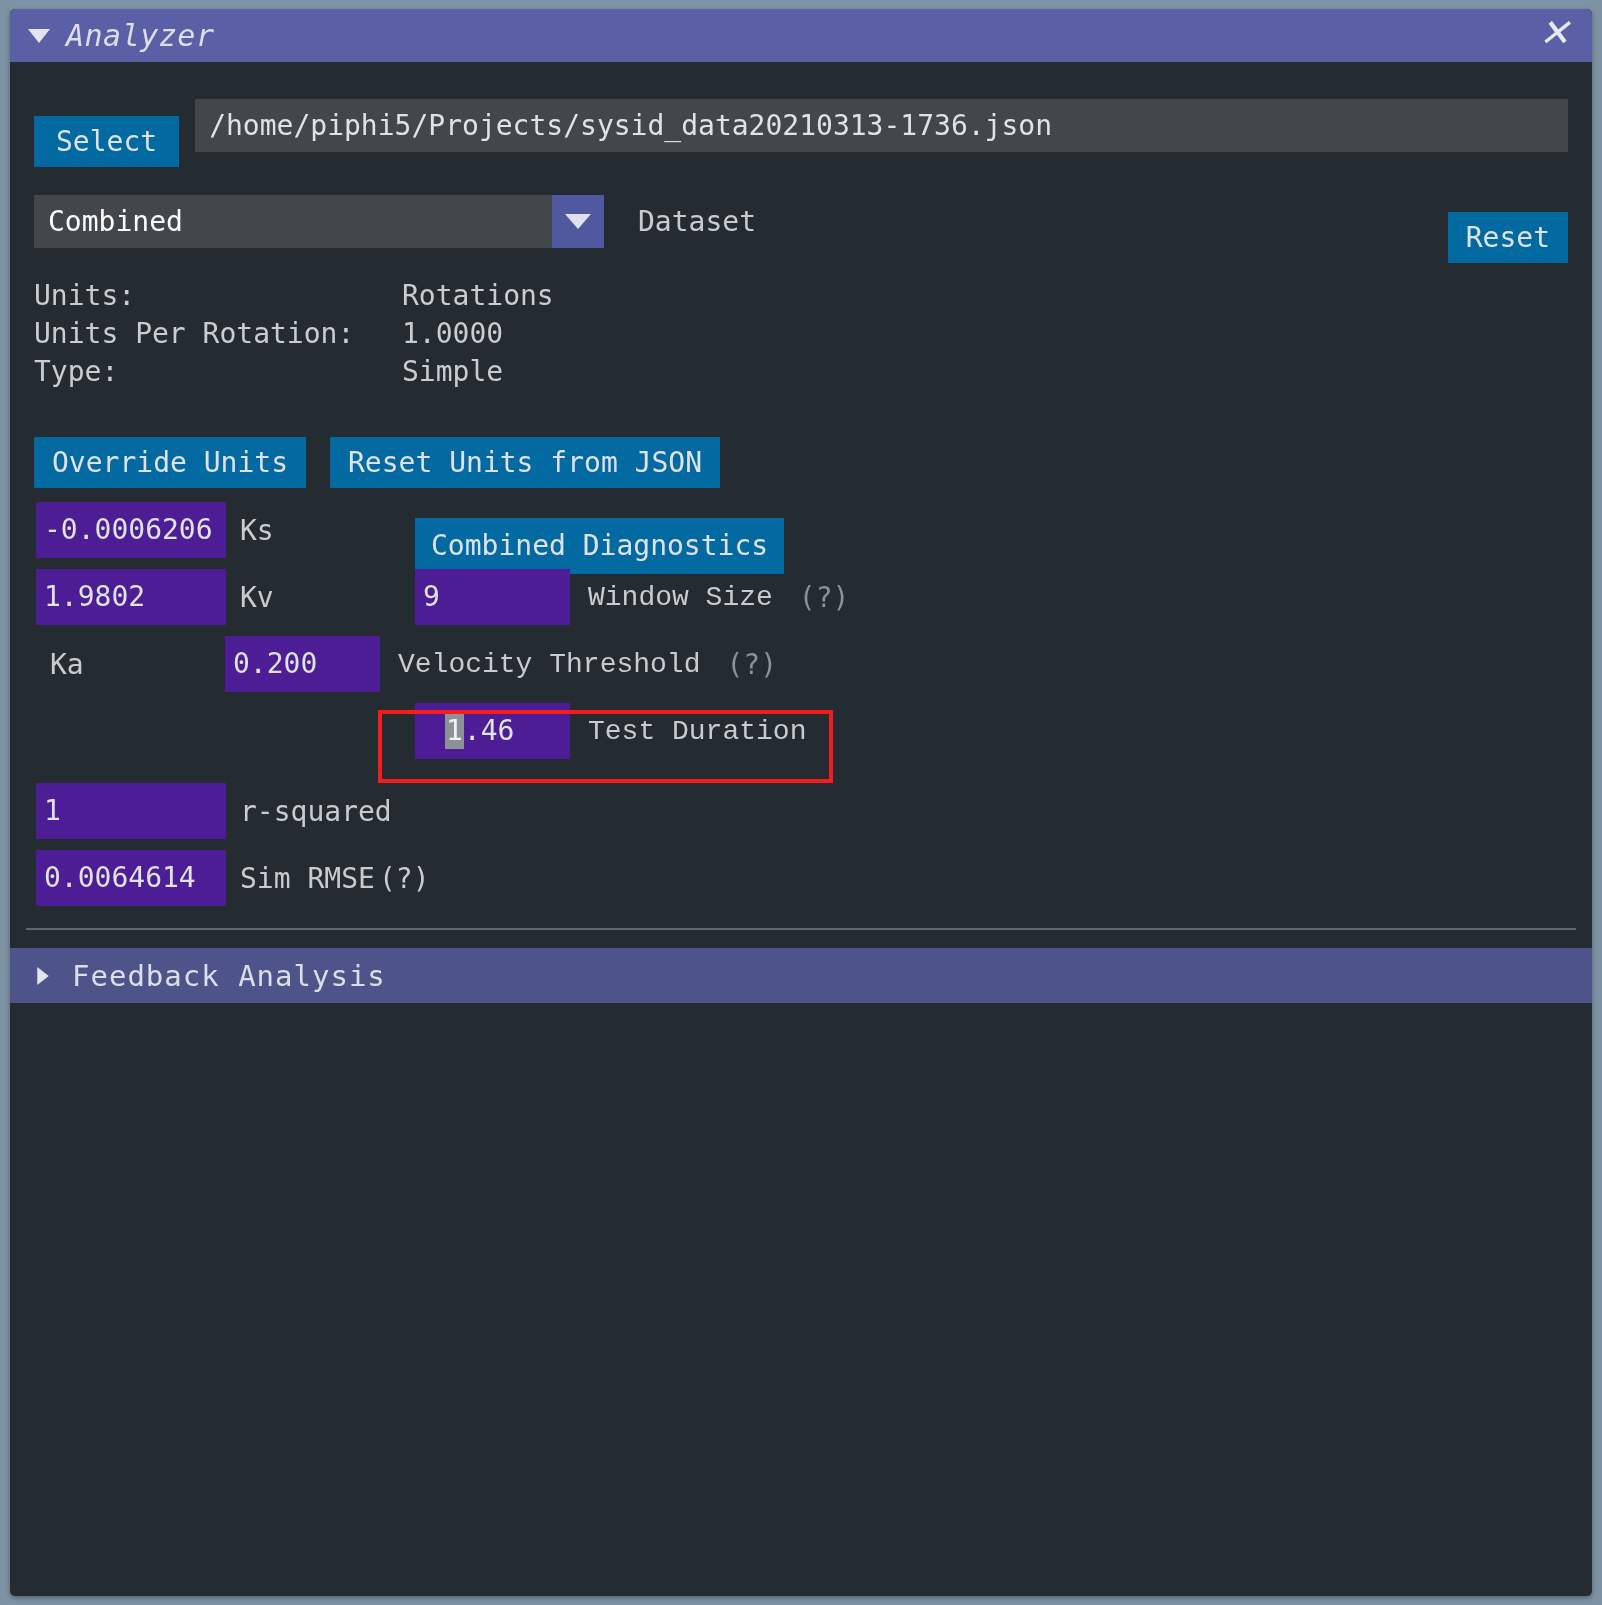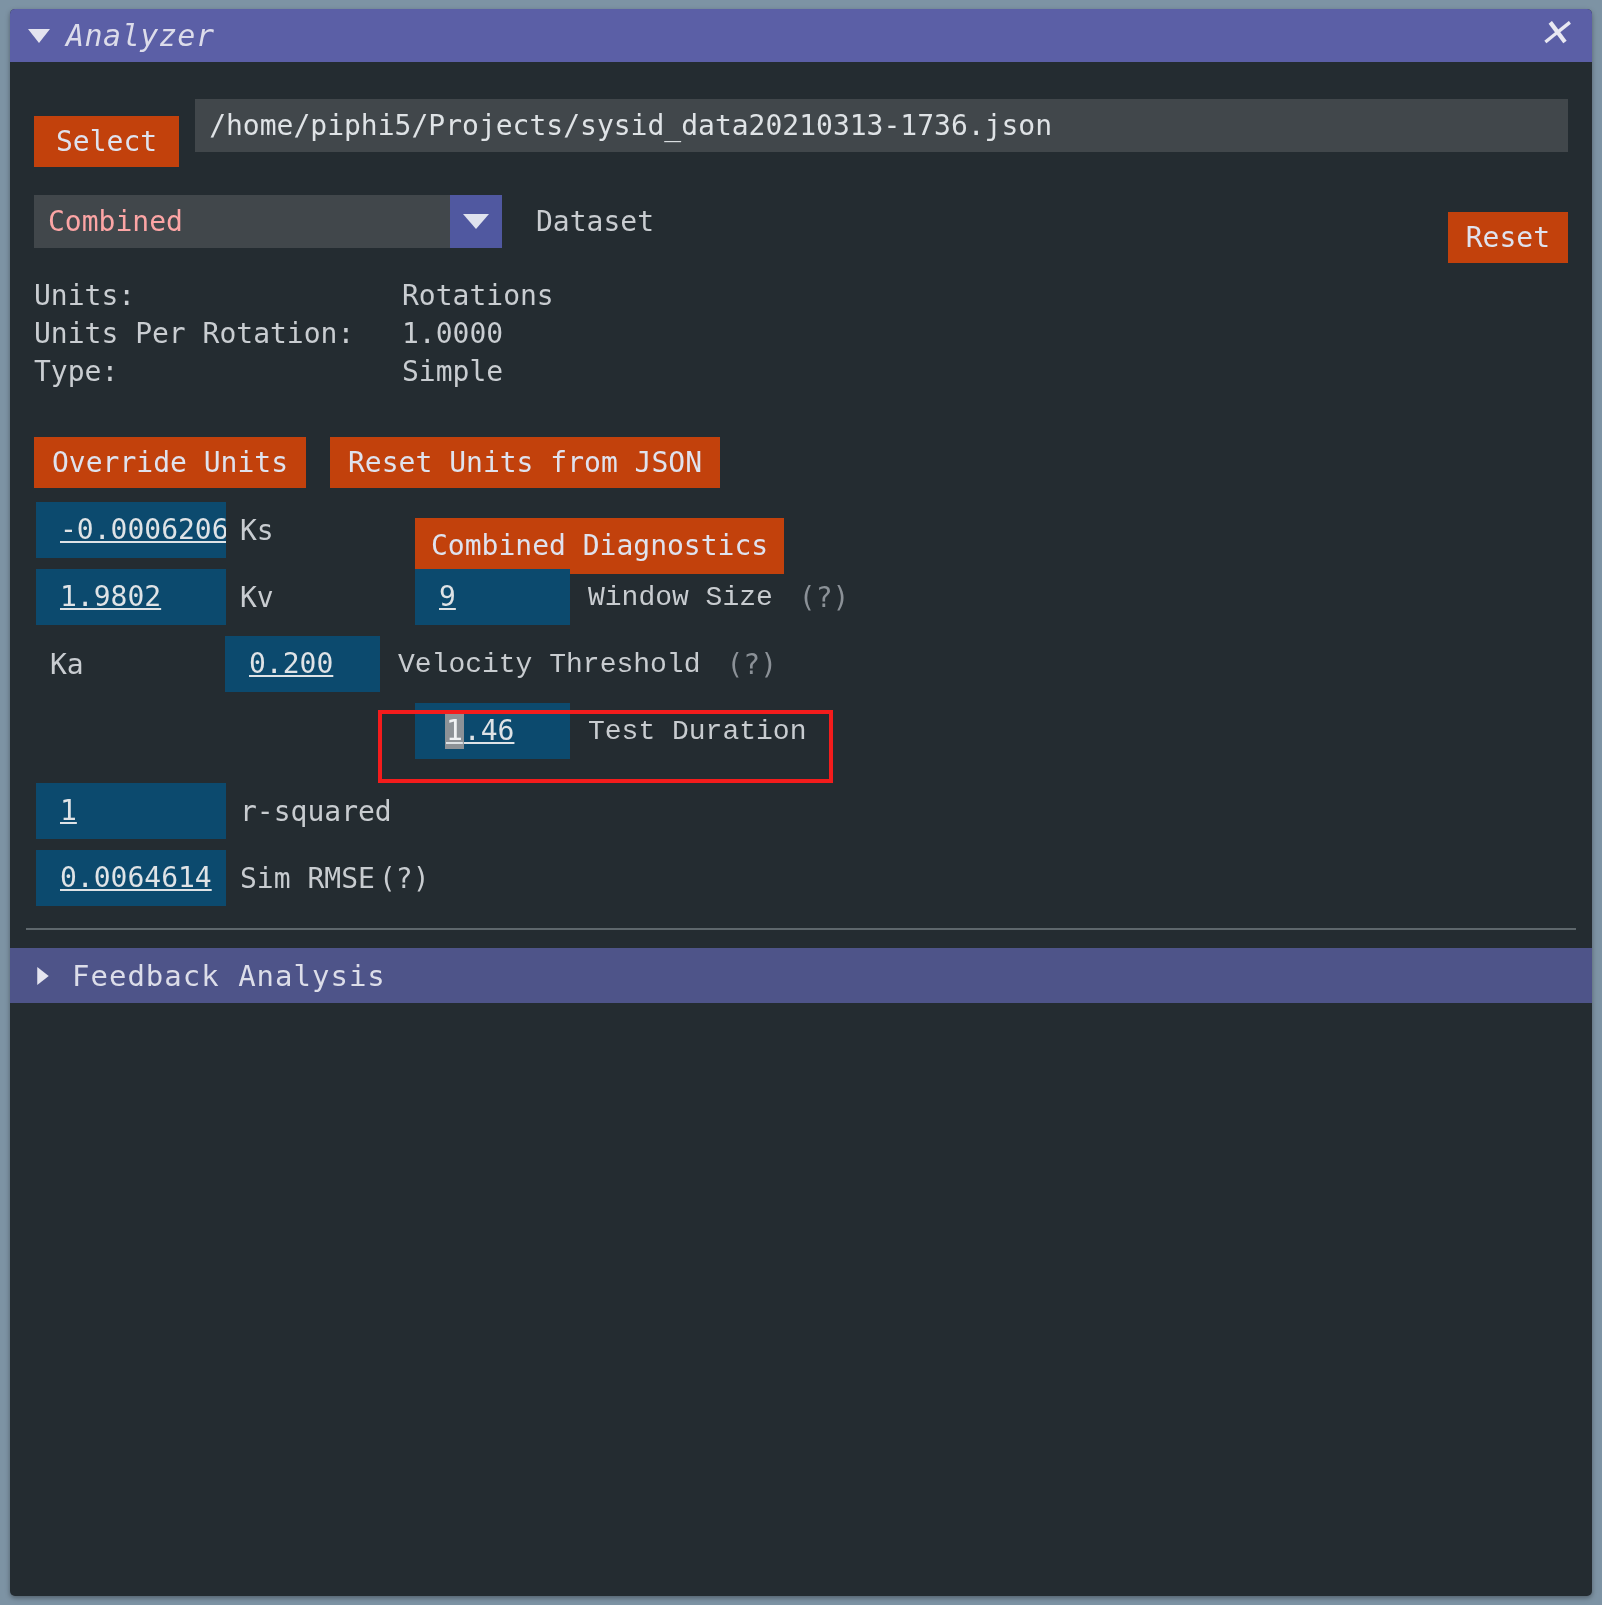--- a/index.html
+++ b/index.html
@@ -73,43 +73,42 @@
     color: #c9cdd1;
   }
 
   .row {
     display: flex;
     align-items: center;
   }
 
   
   .btn {
-    background: #c2410c;
+    background: #0369a1;
     color: #dfe2ee;
     border: none;
     font-family: inherit;
     font-size: 28px;
     padding: 9px 18px;
     cursor: pointer;
     white-space: nowrap;
     margin-top: 32px;
   }
 
   
   .field {
-    background: #0c4a6e;
+    background: #4c1d95;
     color: #dfe3e6;
     font-family: inherit;
     font-size: 28px;
-    padding: 10px 24px;
+    padding: 10px 8px;
     box-sizing: border-box;
     overflow: hidden;
     white-space: nowrap;
     cursor: text;
-    text-decoration: underline;
   }
 
   .label {
     color: #c8ccd0;
     font-size: 28px;
     white-space: nowrap;
   }
 
   
   #file-row {
@@ -126,23 +125,23 @@
     white-space: nowrap;
     overflow: hidden;
   }
 
   
   #dataset-row {
     padding: 13px 24px 0 24px;
     gap: 0;
   }
   #dataset-select {
-    width: 416px;
+    width: 518px;
     background: #41474b;
-    color: #fca5a5;
+    color: #ffffff;
     font-size: 28px;
     padding: 10px 14px;
     box-sizing: border-box;
     cursor: pointer;
     white-space: nowrap;
   }
   #dataset-arrow {
     width: 52px;
     height: 53px;
     background: #5058a0;

